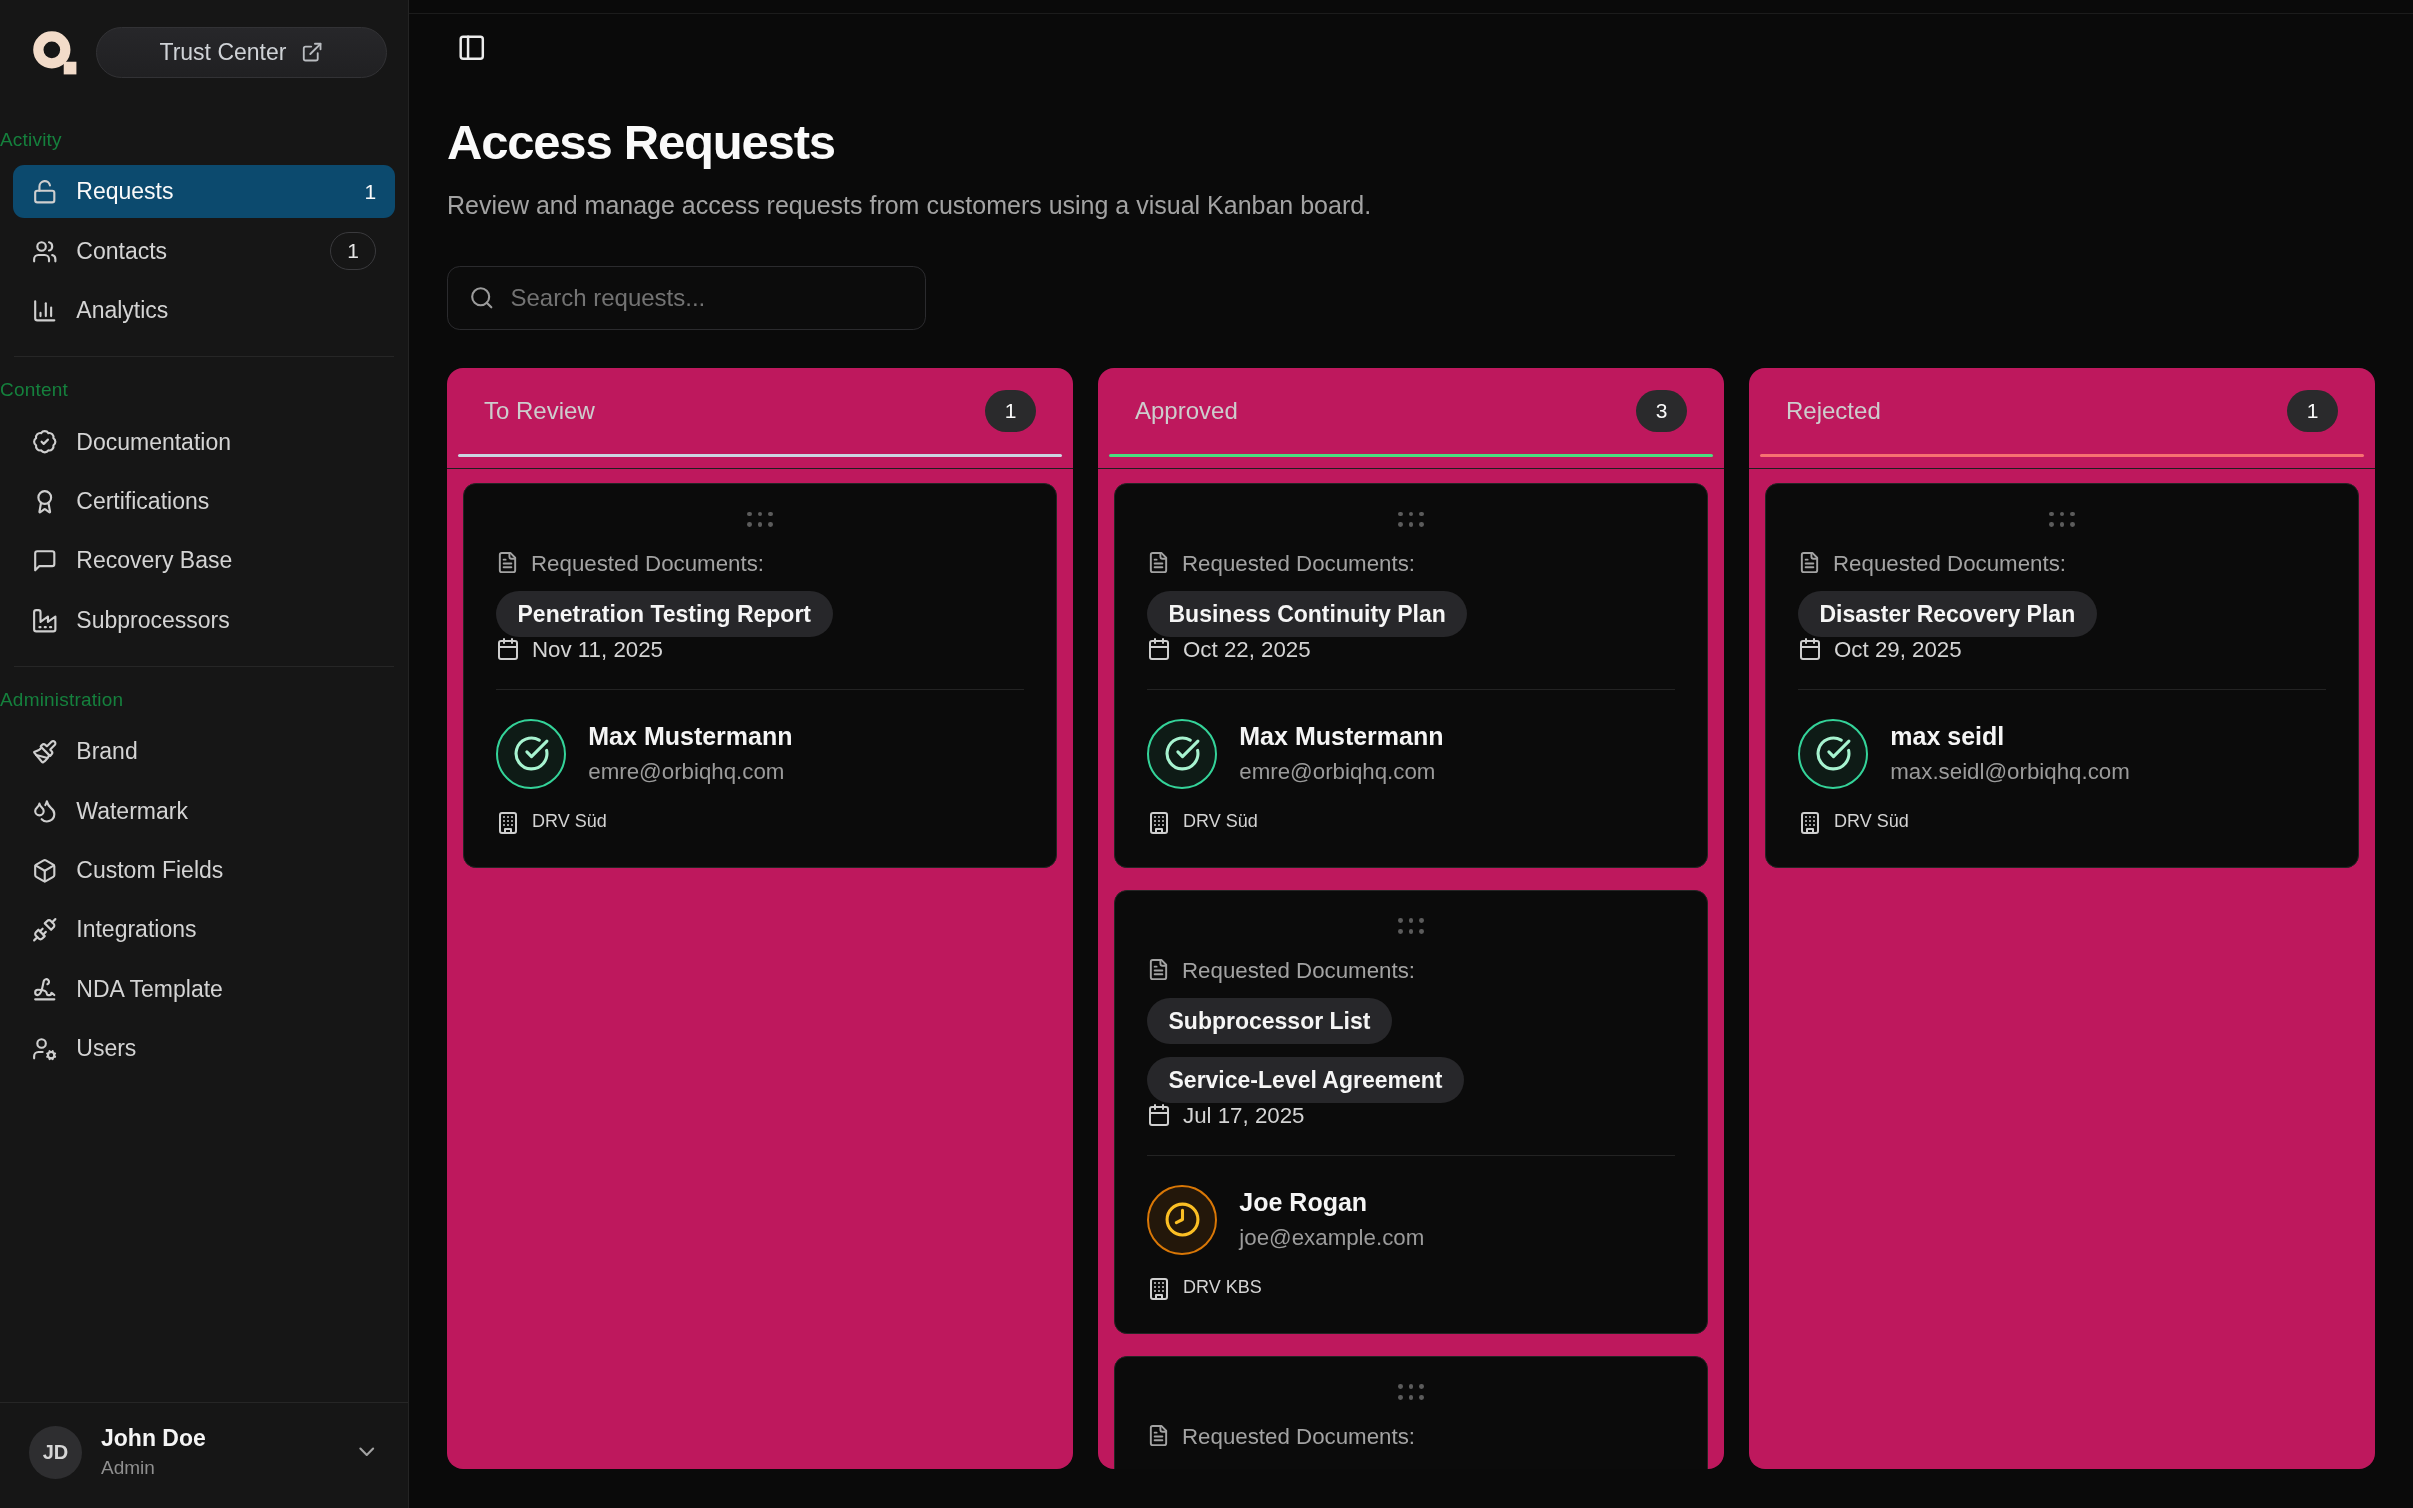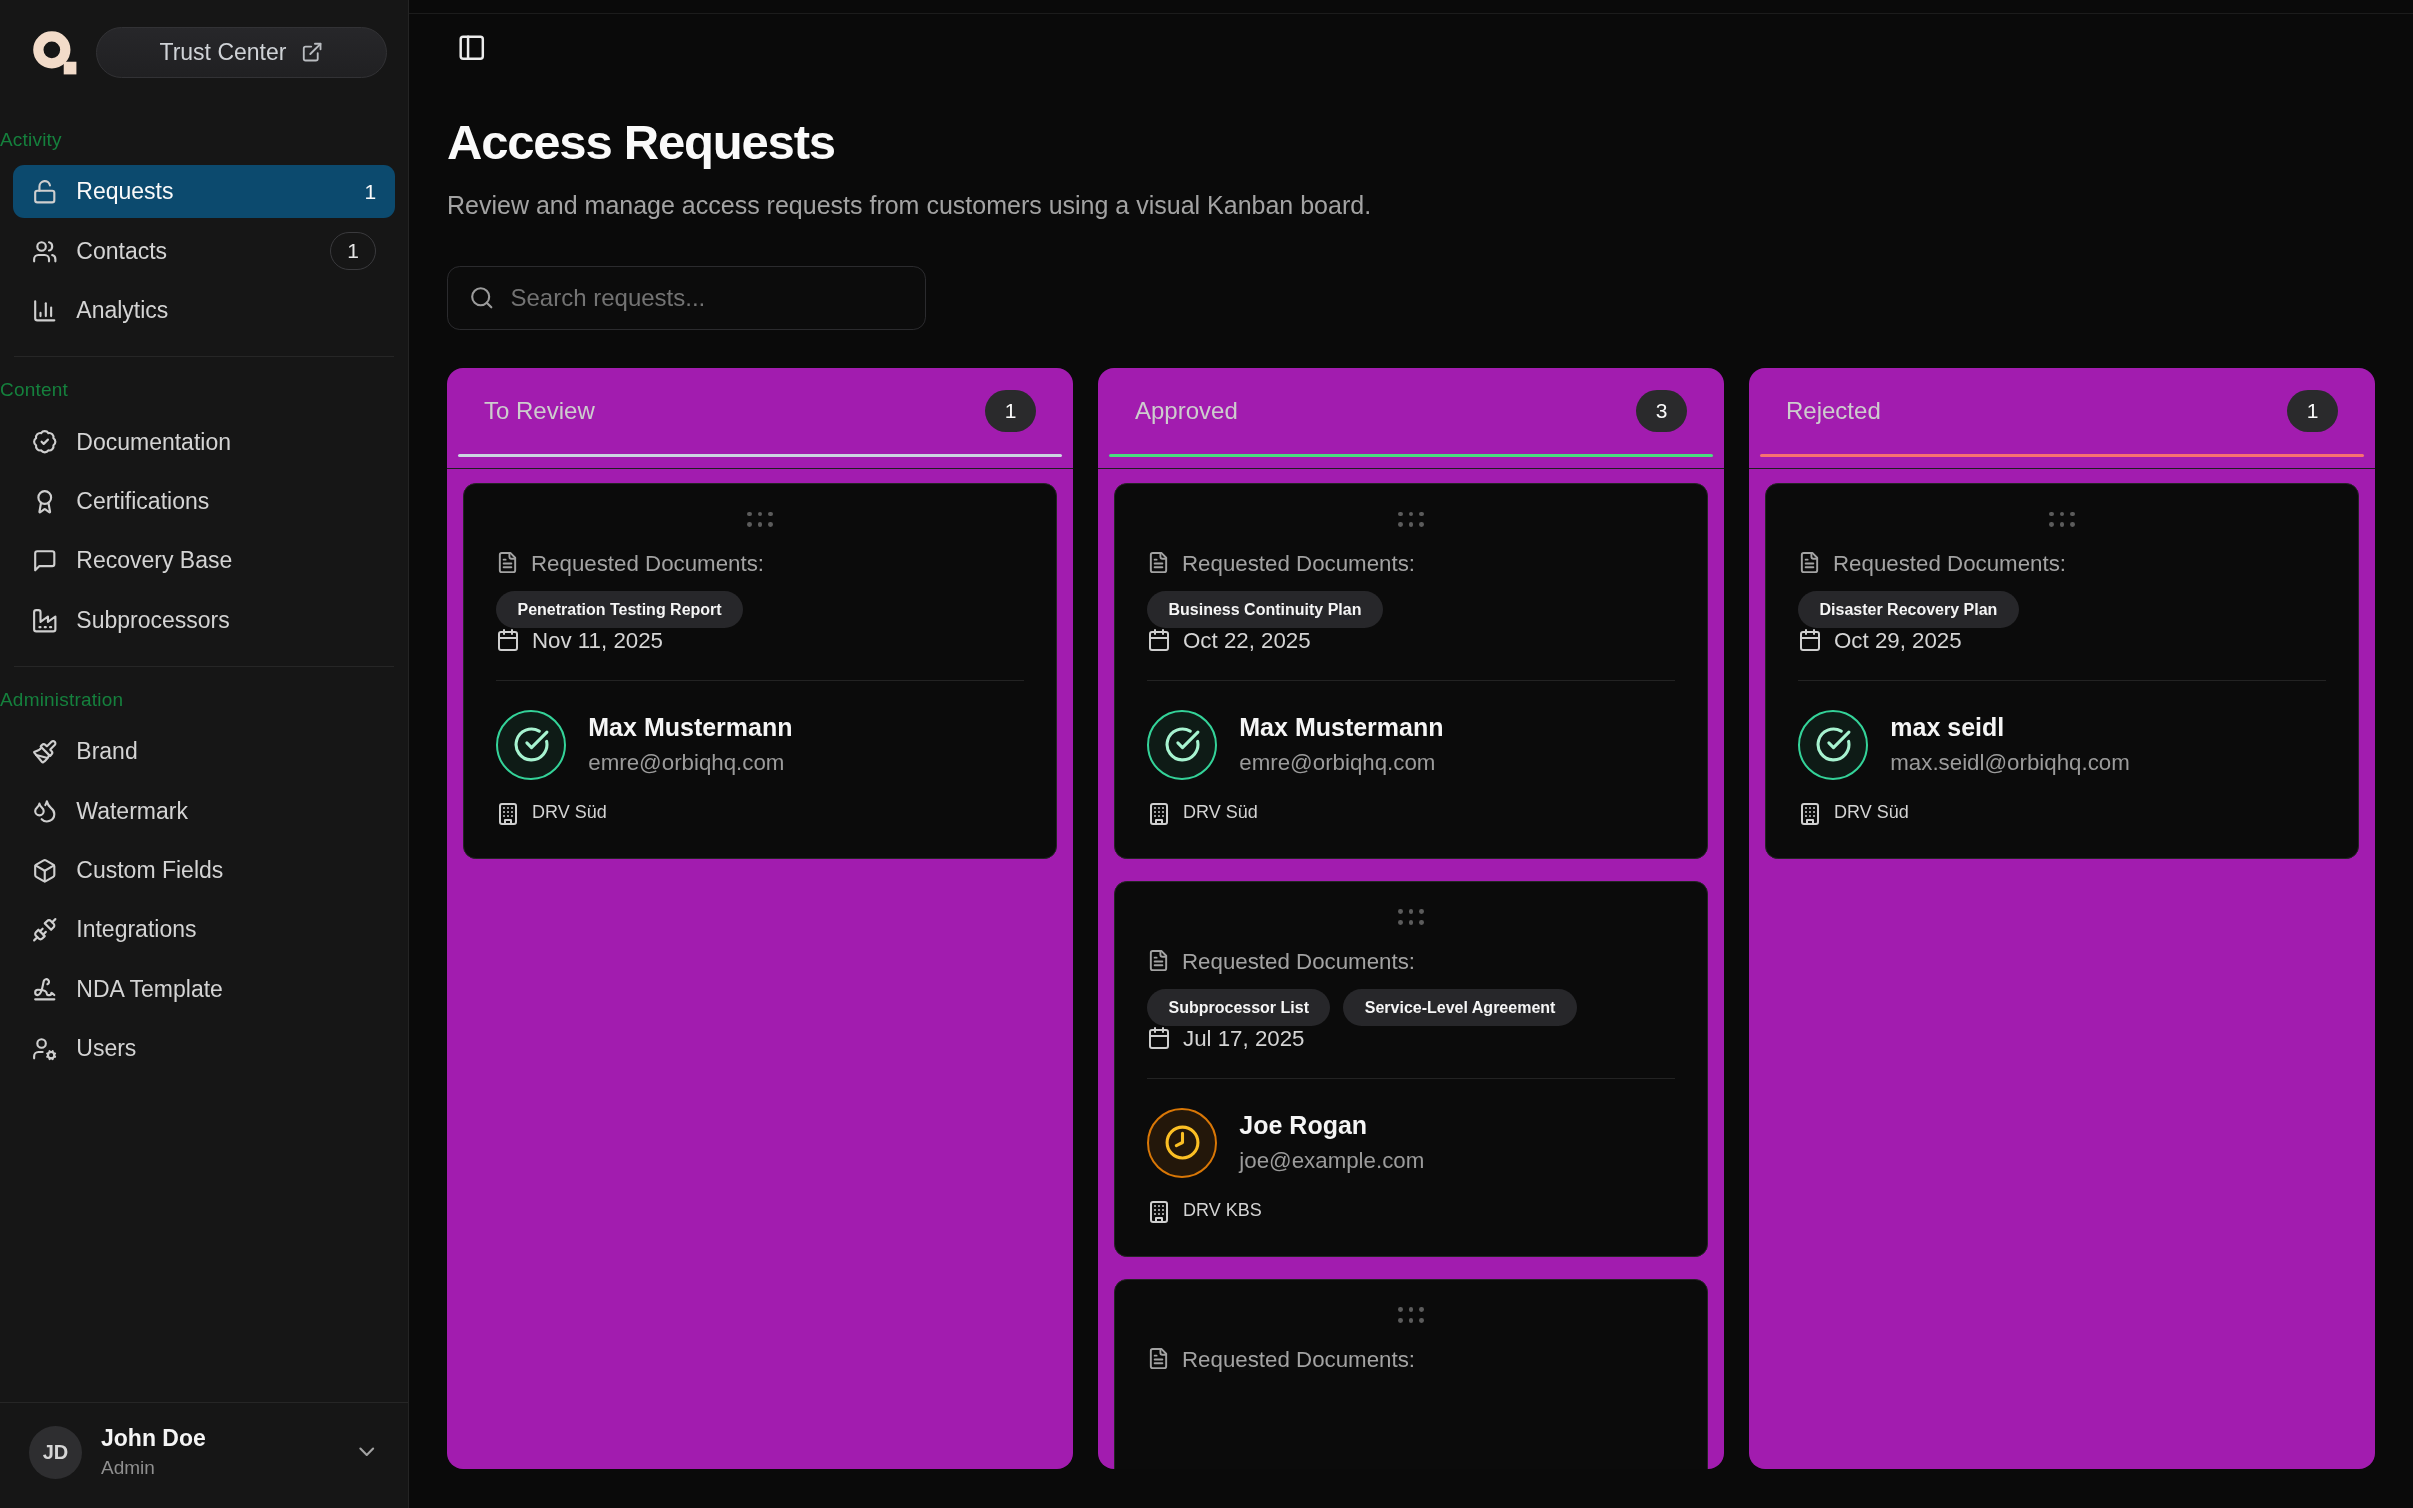--- a/index.html
+++ b/index.html
@@ -87,21 +87,21 @@
   .search-box .icon { width:25.5px; height:25.5px; color:#9b9b9b; }
   .search-box input {
     flex:1; background:transparent; border:none; outline:none;
     color:#e5e5e5; font-size:24px; font-family:inherit;
   }
   .search-box input::placeholder { color:#737373; }
 
   
   .board { display:flex; gap:25px; margin-top:38px; }
   .column {
-    flex:1; height:1101px; background:#a21caf;
+    flex:1; height:1101px; background:#be185d;
     border-radius:16px; overflow:hidden;
     display:flex; flex-direction:column;
   }
   .col-head {
     height:86px; display:flex; align-items:center; justify-content:space-between;
     padding:0 37px; flex:none;
   }
   .col-title { font-size:24px; color:#cdcdcd; }
   .col-count {
     min-width:51px; height:42px; padding:0 14.4px; border-radius:21px;
@@ -121,21 +121,21 @@
     display:grid; grid-template-columns:repeat(3,4.8px); grid-gap:5.6px;
     justify-content:center; margin:3.2px auto 24px; width:max-content; cursor:grab;
   }
   .grip i { width:4.8px; height:4.8px; border-radius:50%; background:#5c5c5c; display:block; }
   .row { display:flex; align-items:flex-start; gap:12px; }
   .docs-label { color:#a3a3a3; font-size:22.3px; }
   .docs-label .icon { width:23px; height:23px; }
   .chips { display:flex; flex-wrap:wrap; gap:12.8px; margin-top:14.4px; align-items:center; }
   .chip {
     background:#27272a; border-radius:797px; padding:9.6px 21.5px;
-    font-size:16px; font-weight:700; color:#f5f5f5; white-space:nowrap;
+    font-size:23px; font-weight:700; color:#f5f5f5; white-space:nowrap;
   }
   .date-row { color:#d4d4d4; font-size:22.3px; }
   .date-row .icon { width:24px; height:24px; color:#cfcfcf; }
   .card-sep { height:0.8px; background:#232323; margin-top:25.5px; border:none; }
   .requester { display:flex; align-items:center; gap:22.3px; margin-top:29px; }
   .req-avatar {
     width:70px; height:70px; border-radius:50%;
     display:flex; align-items:center; justify-content:center;
     border:2.4px solid transparent;
   }

